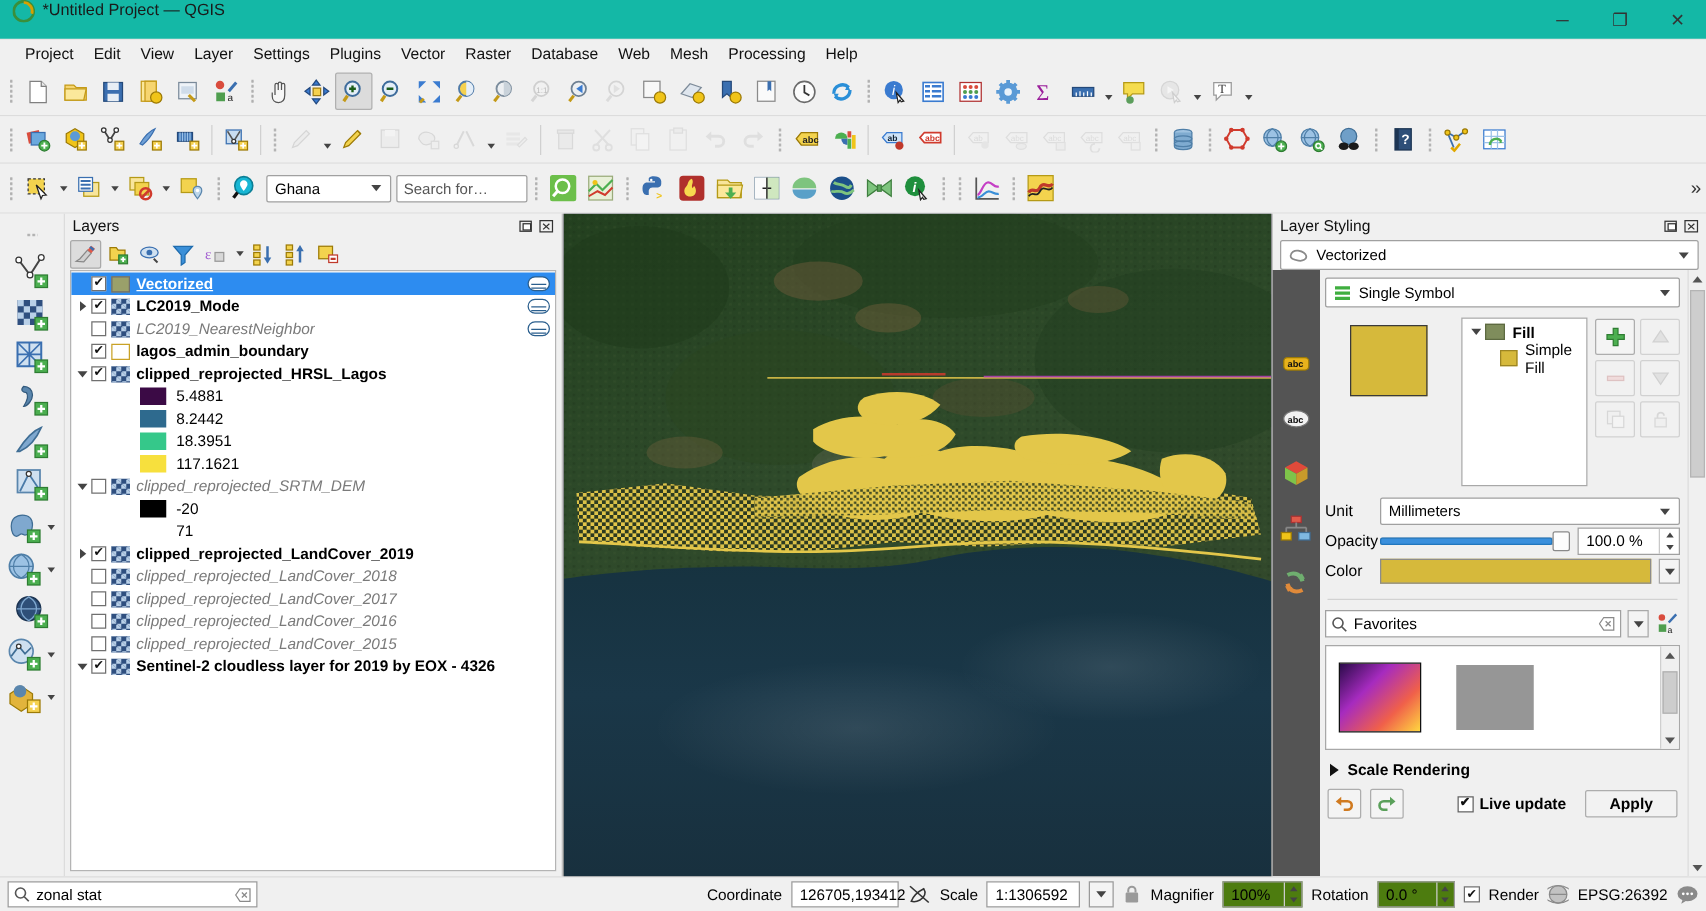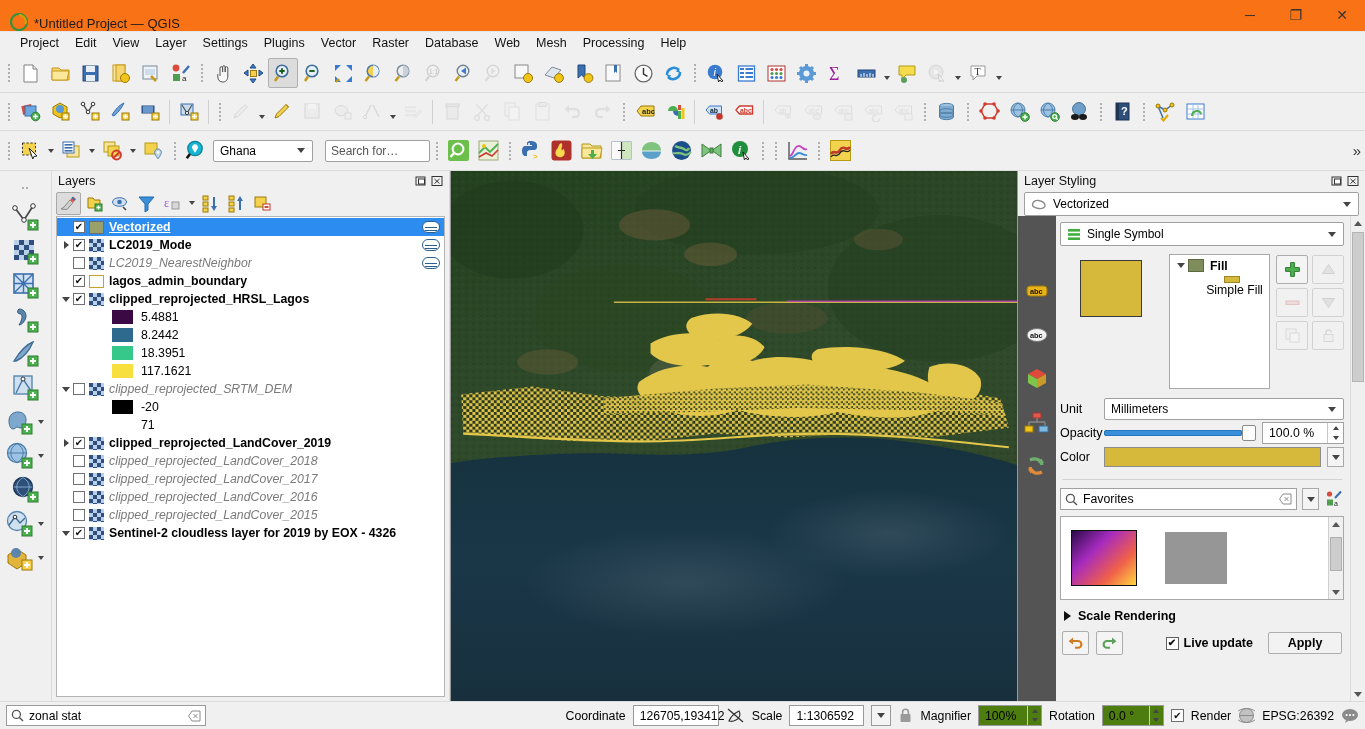--- a/index.html
+++ b/index.html
@@ -9,21 +9,21 @@
     overflow: hidden;
     font-family: "Liberation Sans", sans-serif;
     font-size: 12px;
     color: #000;
     background: #f0f0f0;
   }
   #app { position: relative; width: 1365px; height: 729px; background: #f0f0f0; display: flex; flex-direction: column; }
 
   
   .titlebar {
-    height: 32px; background: #f97316; display: flex; align-items: flex-end;
+    height: 32px; background: #14b8a6; display: flex; align-items: flex-start;
     border-bottom: 1px solid #e6e6e6; flex: 0 0 32px;
   }
   .titlebar .logo { width: 26px; display:flex; align-items:center; justify-content:center; margin-left: 6px; }
   .titlebar .ttl { font-size: 13px; color: #1a1a1a; margin-left: 2px; }
   .win-btns { margin-left: auto; display: flex; height: 32px; }
   .win-btn { width: 46px; height: 32px; display: flex; align-items: center; justify-content: center; font-size: 14px; color: #333; }
 
   
   .menubar { height: 22px; display: flex; align-items: center; background: #f0f0f0; padding-left: 12px; flex: 0 0 22px; }
   .menuitem { padding: 2px 8px; font-size: 12.5px; color: #111; cursor: default; }
@@ -823,21 +823,21 @@
       <svg width="23" height="23" viewBox="0 0 23 23">
           <circle cx="10" cy="9.5" r="7.2" fill="#17b6d4" stroke="#0b7f96" stroke-width="1.3"></circle>
           <path d="M10 5.2c1.7 0 3 1.4 3 3.1s-3 5.4-3 5.4-3-3.7-3-5.4 1.3-3.1 3-3.1z" fill="#fff"></path>
           <path d="M5 15l-3.2 4.2" stroke="#111" stroke-width="2.6"></path>
         </svg>
     </div>
     <div class="combo" style="width:100px;margin-left:2px;">
       <div class="cv">Ghana</div>
       <div class="arw"></div>
     </div>
-    <div class="txtinput" style="width:105px;margin-left:12px;">
+    <div class="txtinput" style="width:105px;margin-left:4px;">
       <span>Search for…</span>
     </div>
     <div class="grip">
         <i></i>
       </div>
 
     <div class="tbtn">
       <svg width="23" height="23" viewBox="0 0 23 23">
           <rect x="1" y="1" width="21" height="21" rx="2" fill="#6cbf4a"></rect>
           <circle cx="11" cy="10" r="5.4" fill="none" stroke="#fff" stroke-width="2"></circle>
@@ -1422,21 +1422,21 @@
             <div class="preview">
               <div class="previewbox"></div>
             </div>
             <div class="symrow2" style="flex:1;min-width:0;">
               <div class="symtree">
                 <div class="streerow">
                   <span class="expander d"></span>
                   <span style="width:16px;height:13px;background:#7f8d5c;border:1px solid #5d6a41;margin-right:6px;display:inline-block;"></span>
                   <b>Fill</b>
                 </div>
-                <div class="streerow" style="padding-left:30px;flex-direction:column;">
+                <div class="streerow" style="padding-left:30px;">
                   <span style="width:16px;height:13px;background:#d6b93b;border:1px solid #9c8523;margin-right:6px;display:inline-block;"></span>
                   <span>Simple Fill</span>
                 </div>
               </div>
               <div class="symbtns">
                 <div class="sbtn">
                   <svg width="17" height="17" viewBox="0 0 17 17">
                       <path d="M6.6 1.6h3.8v5h5v3.8h-5v5H6.6v-5h-5V6.6h5z" fill="#4caf50" stroke="#2e7d32"></path>
                     </svg>
                 </div>

